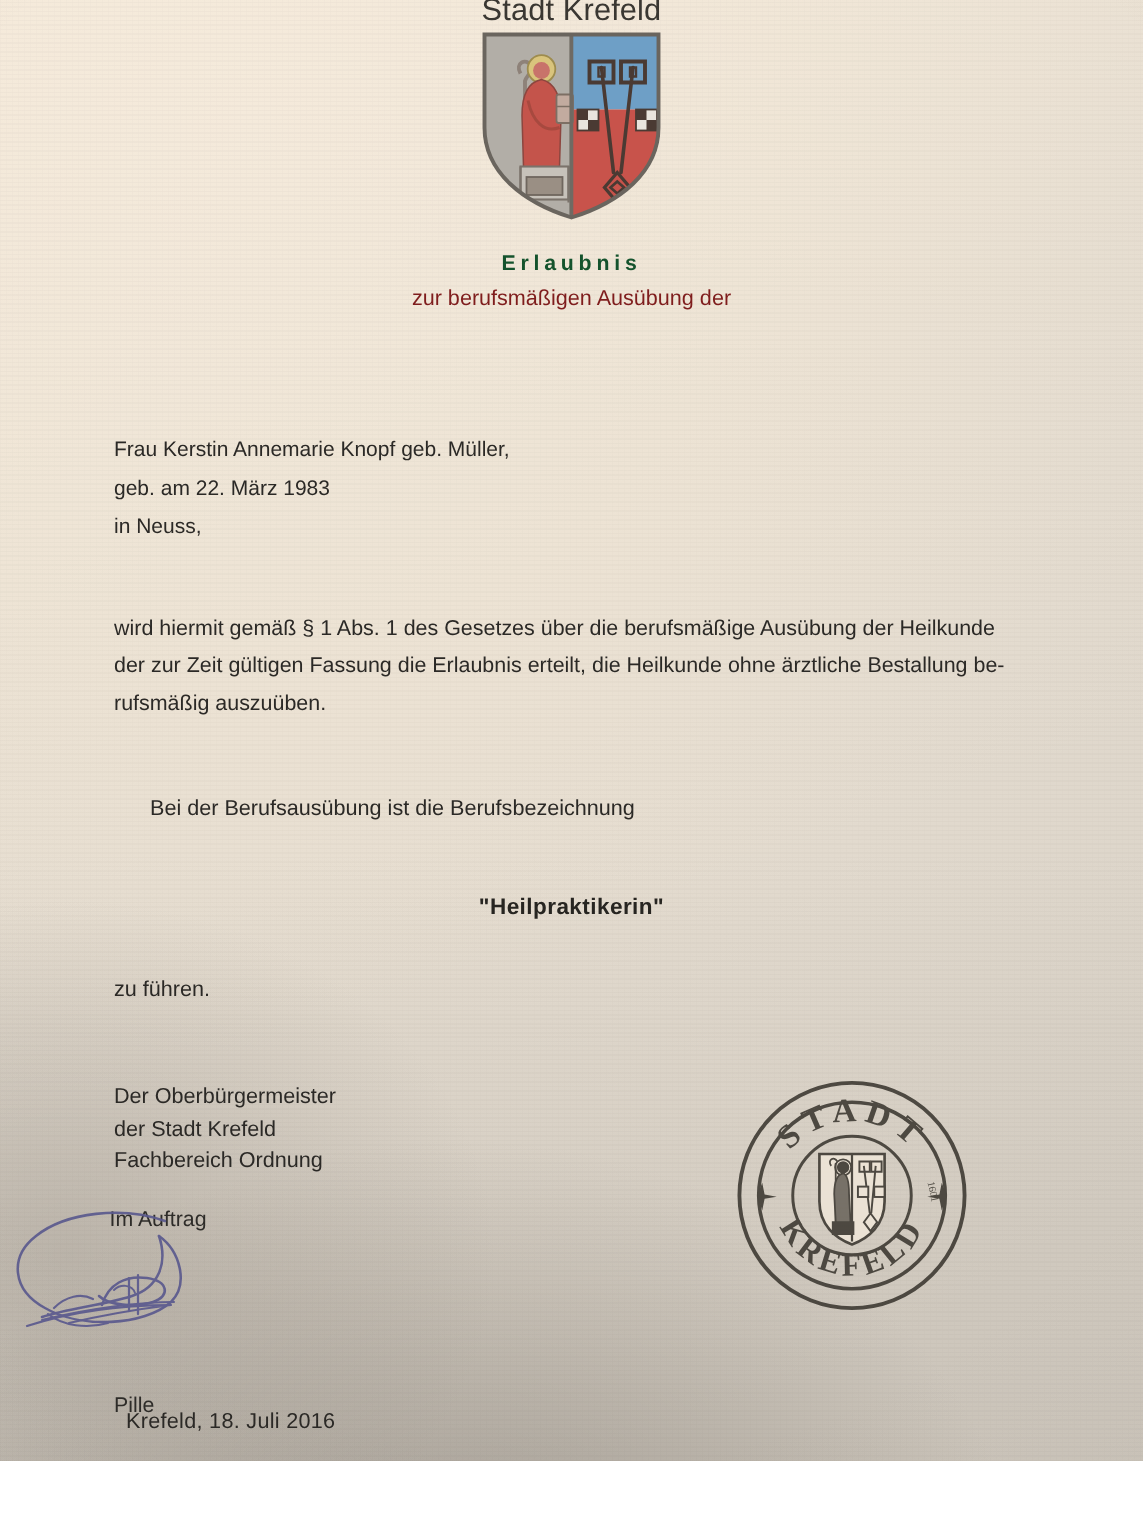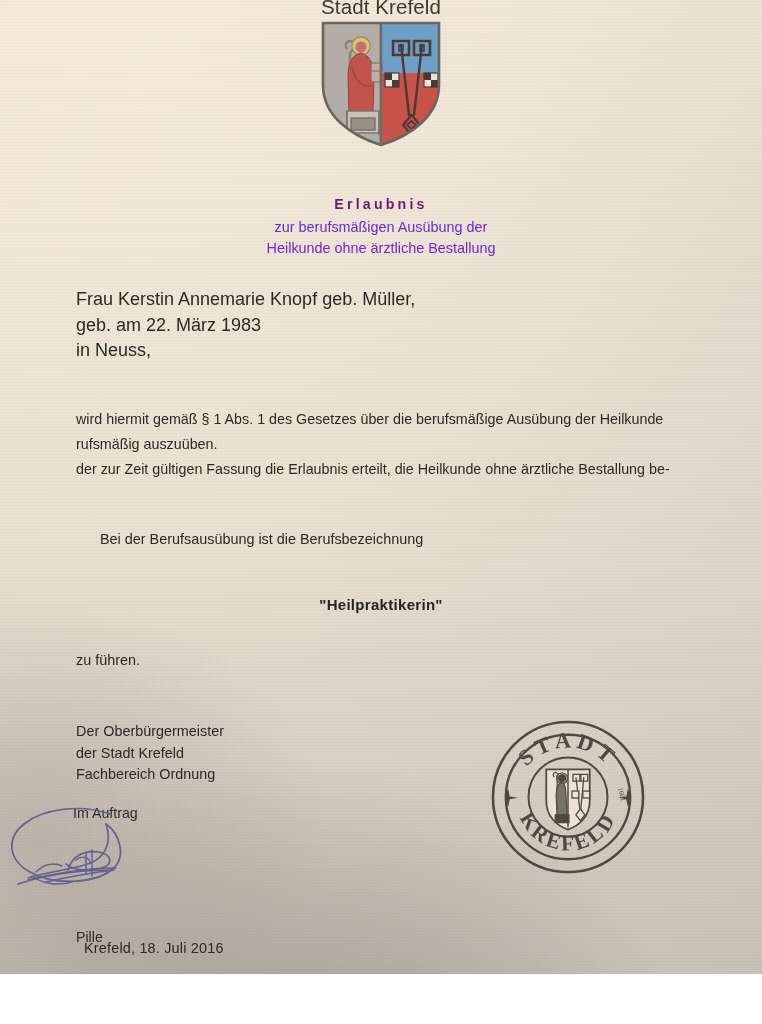--- a/index.html
+++ b/index.html
@@ -83,38 +83,37 @@
     position: absolute;
     left: 0; right: 0;
     top: 168px;
     text-align: center;
     filter: blur(0.2px);
   }
   .headline .h-main {
     font-weight: bold;
     font-size: 14.2px;
     letter-spacing: 3.2px;
-    color: #701a75;
+    color: #14532d;
     display: block;
     margin-bottom: 5px;
-    margin-top: 28px;
   }
   .headline .h-sub {
     display: block;
     font-size: 14.4px;
     line-height: 20.5px;
-    color: #6d28d9;
+    color: #7f1d1d;
   }
 
   
   .addressee {
     position: absolute;
     left: 76px;
     top: 287px;
-    font-size: 18px;
+    font-size: 14px;
     line-height: 25.5px;
     color: #2b2926;
     filter: blur(0.2px);
   }
 
   .para-main {
     position: absolute;
     left: 76px;
     top: 407px;
     width: 604px;
@@ -290,33 +289,32 @@
           <rect x="62.6" y="0" width="2.6" height="130" fill="#6f6a63"></rect>
         </g>
 
         <path d="M6 4 H122 V66 C122 96 96 116 64 126 C32 116 6 96 6 66 Z" fill="none" stroke="#6a655e" stroke-width="2.6"></path>
       </svg>
     </div>
 
     <div class="headline">
       <span class="h-main">Erlaubnis</span>
       <span class="h-sub">zur berufsmäßigen Ausübung der</span>
-      <span class="h-sub">Heilkunde ohne ärztliche Bestallung</span>
     </div>
 
     <div class="addressee">
       <div>Frau Kerstin Annemarie Knopf geb. Müller,</div>
       <div>geb. am 22. März 1983</div>
       <div>in Neuss,</div>
     </div>
 
     <div class="para-main">
       <div>wird hiermit gemäß § 1 Abs. 1 des Gesetzes über die berufsmäßige Ausübung der Heilkunde</div>
+      <div>der zur Zeit gültigen Fassung die Erlaubnis erteilt, die Heilkunde ohne ärztliche Bestallung be-</div>
       <div>rufsmäßig auszuüben.</div>
-      <div>der zur Zeit gültigen Fassung die Erlaubnis erteilt, die Heilkunde ohne ärztliche Bestallung be-</div>
     </div>
 
     <div class="para-desig">Bei der Berufsausübung ist die Berufsbezeichnung</div>
 
     <div class="profession">"Heilpraktikerin"</div>
 
     <div class="para-close">zu führen.</div>
 
     <div class="authority">
       <div>Der Oberbürgermeister</div>

